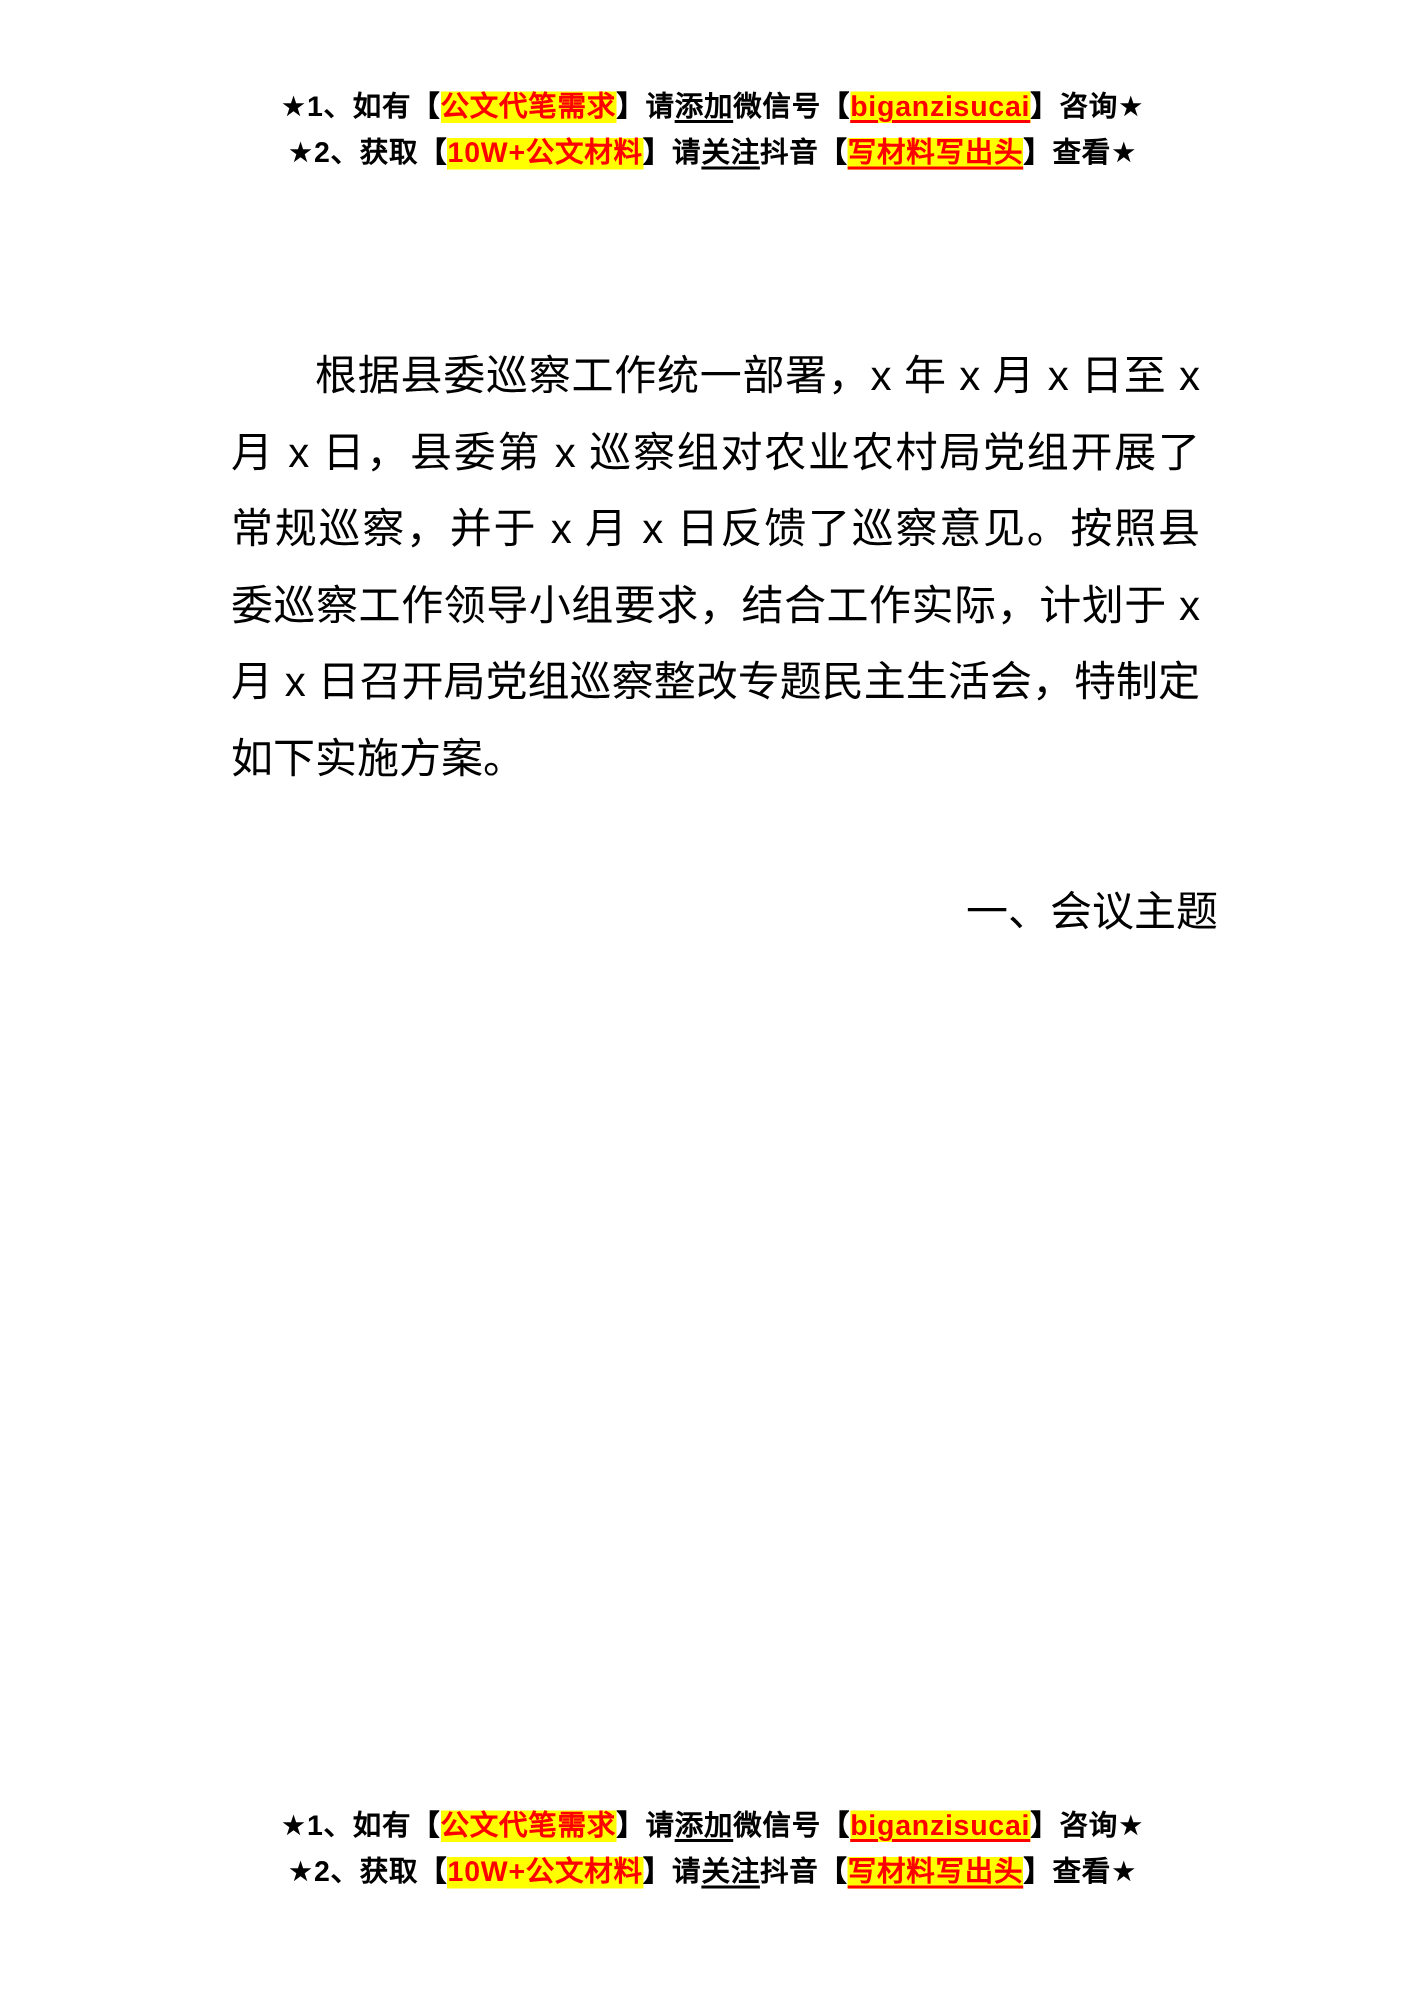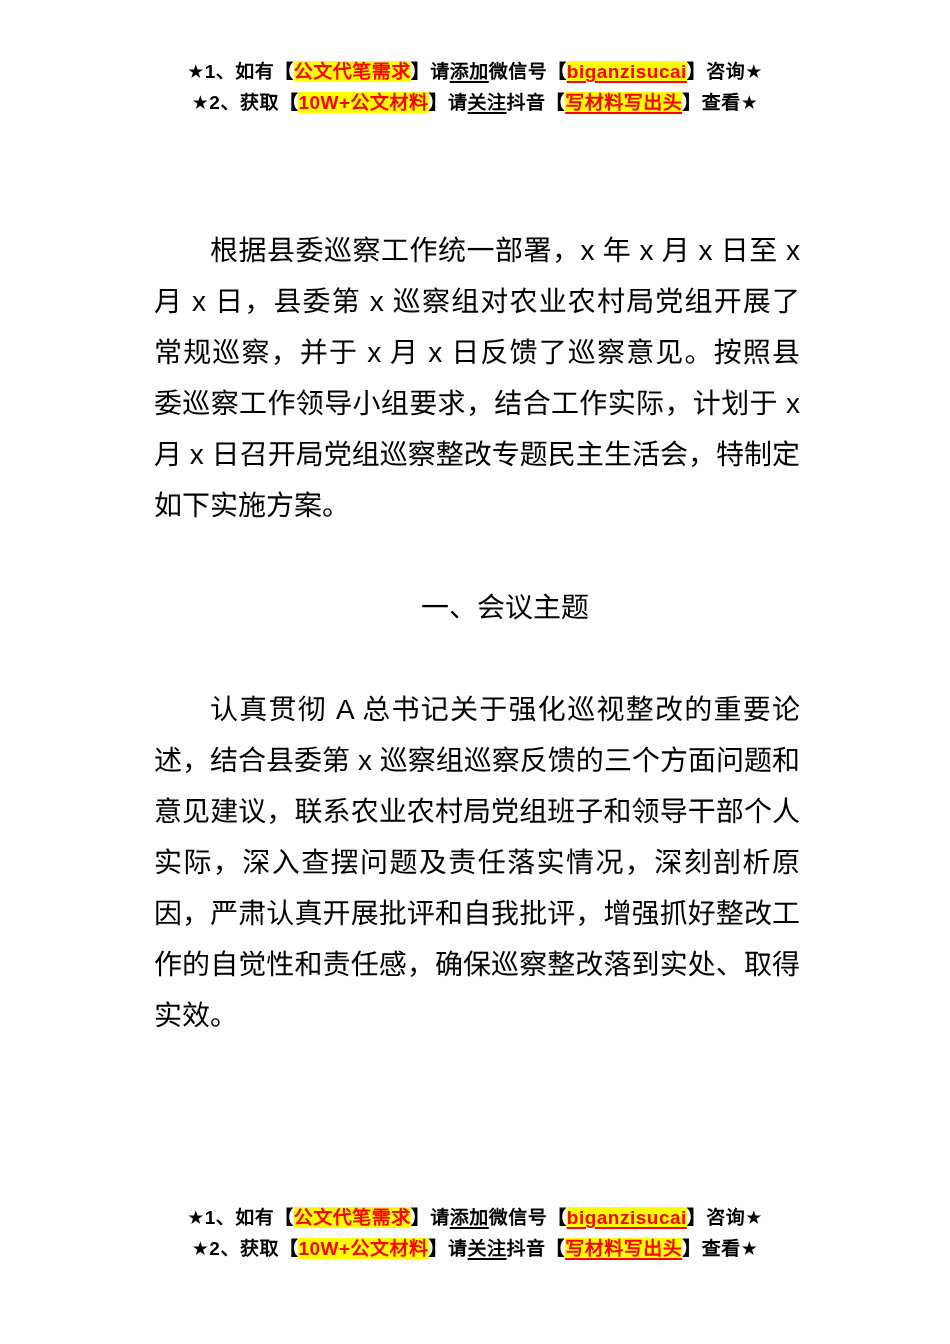--- a/index.html
+++ b/index.html
@@ -51,37 +51,36 @@
   }
   .title-line { display: block; }
   .doc-body {
     margin-top: 95px;
     padding: 0 138px 0 142px;
     font-size: 28px;
     line-height: 51px;
     text-align: justify;
   }
   .doc-body p { margin: 12px; text-indent: 2em; }
-  .doc-body p.heading { margin: 51px 0; text-align: center; }
+  .doc-body p.heading { margin: 51px 0; text-align: right; }
 </style>
 </head>
 <body>
 
 <div class="page">
 
   <div class="promo promo-top">
     <div class="promo-line"><span class="seg-plain">★1、如有【</span><span class="seg-red-highlight">公文代笔需求</span><span class="seg-plain">】请</span><span class="seg-underline">添加</span><span class="seg-plain">微信号【</span><span class="seg-red-highlight-underline">biganzisucai</span><span class="seg-plain">】咨询★</span></div>
     <div class="promo-line"><span class="seg-plain">★2、获取【</span><span class="seg-red-highlight">10W+公文材料</span><span class="seg-plain">】请</span><span class="seg-underline">关注</span><span class="seg-plain">抖音【</span><span class="seg-red-highlight-underline">写材料写出头</span><span class="seg-plain">】查看★</span></div>
   </div>
 
 
   <div class="doc-body">
       <p class="body">根据县委巡察工作统一部署，x 年 x 月 x 日至 x 月 x 日，县委第 x 巡察组对农业农村局党组开展了常规巡察，并于 x 月 x 日反馈了巡察意见。按照县委巡察工作领导小组要求，结合工作实际，计划于 x 月 x 日召开局党组巡察整改专题民主生活会，特制定如下实施方案。</p>
       <p class="heading">一、会议主题</p>
-      <p class="body">认真贯彻 A 总书记关于强化巡视整改的重要论述，结合县委第 x 巡察组巡察反馈的三个方面问题和意见建议，联系农业农村局党组班子和领导干部个人实际，深入查摆问题及责任落实情况，深刻剖析原因，严肃认真开展批评和自我批评，增强抓好整改工作的自觉性和责任感，确保巡察整改落到实处、取得实效。</p>
     </div>
 
   <div class="promo promo-bottom">
     <div class="promo-line"><span class="seg-plain">★1、如有【</span><span class="seg-red-highlight">公文代笔需求</span><span class="seg-plain">】请</span><span class="seg-underline">添加</span><span class="seg-plain">微信号【</span><span class="seg-red-highlight-underline">biganzisucai</span><span class="seg-plain">】咨询★</span></div>
     <div class="promo-line"><span class="seg-plain">★2、获取【</span><span class="seg-red-highlight">10W+公文材料</span><span class="seg-plain">】请</span><span class="seg-underline">关注</span><span class="seg-plain">抖音【</span><span class="seg-red-highlight-underline">写材料写出头</span><span class="seg-plain">】查看★</span></div>
   </div>
 
 </div>
 
 </body></html>

